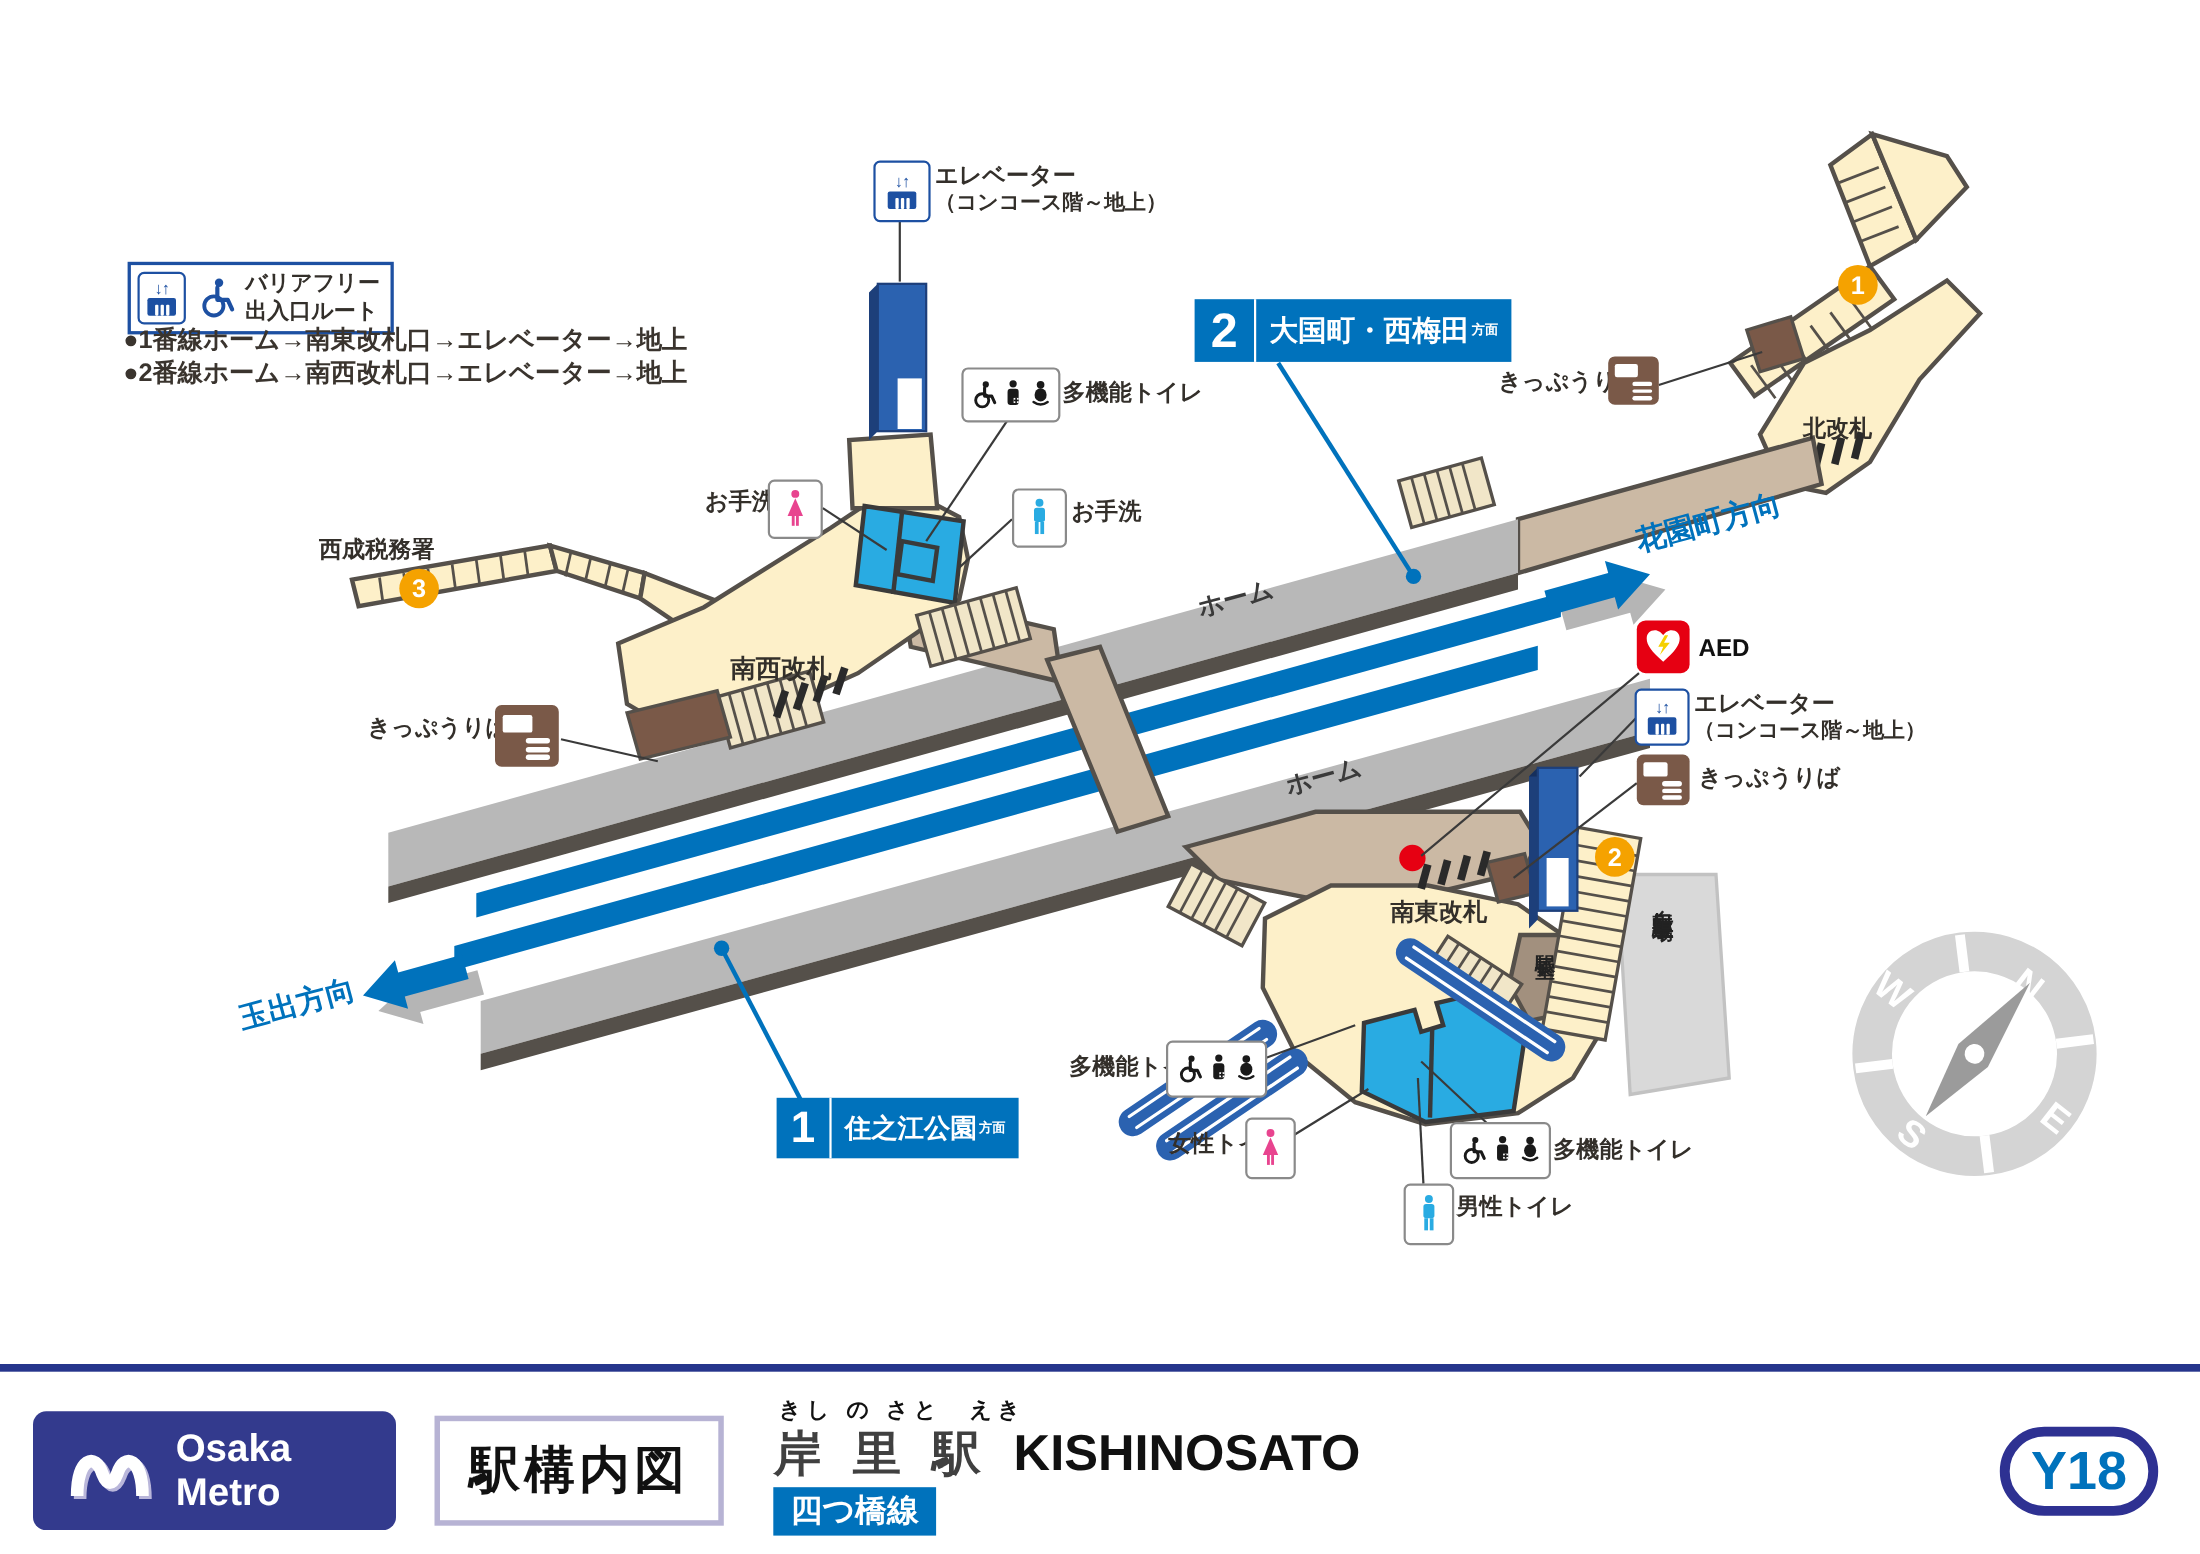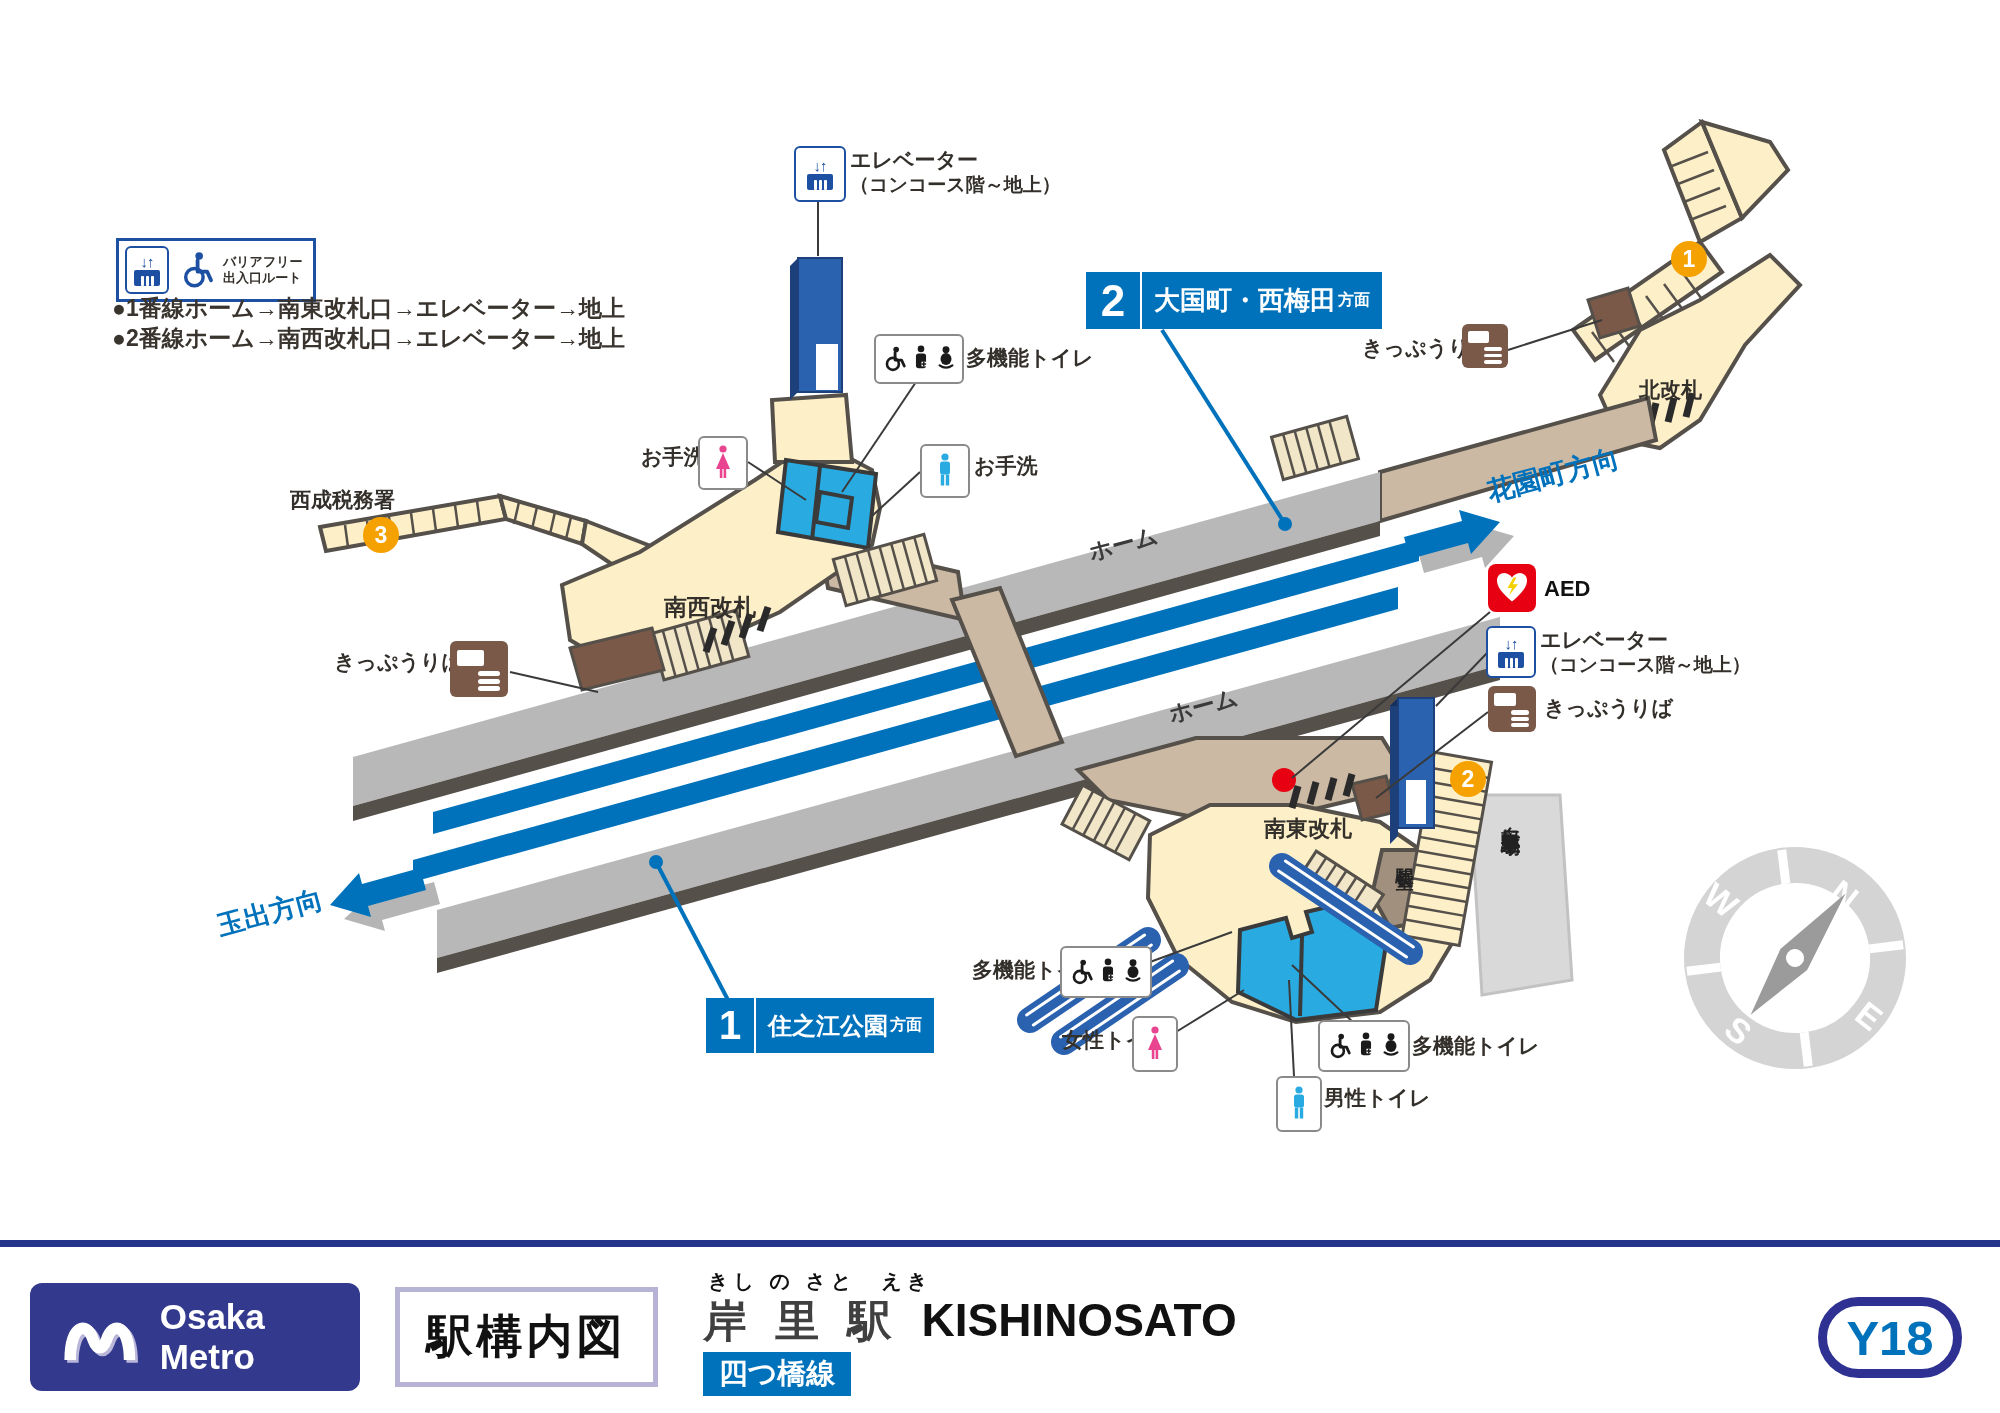--- a/index.html
+++ b/index.html
@@ -7,21 +7,21 @@
           font-family:"Liberation Sans","DejaVu Sans",sans-serif;}
   svg.map{position:absolute;left:0;top:0;}
   .lbl{position:absolute;font-size:21px;font-weight:bold;color:#332f2a;white-space:nowrap;line-height:1.15;}
   .lbl.blue{color:#0072bc;font-size:27px;}
   .rot{transform:rotate(-15deg);transform-origin:left top;}
   .vlabel{writing-mode:vertical-rl;text-orientation:upright;letter-spacing:2px;}
   .routes{position:absolute;font-size:23px;font-weight:600;color:#3a342e;white-space:nowrap;}
   
   .bf-badge{position:absolute;display:flex;align-items:center;gap:8px;background:#fff;
             border:3px solid #1d50a2;padding:5px 10px 5px 6px;}
-  .bf-text{font-size:13px;font-weight:bold;color:#332f2a;line-height:1.25;}
+  .bf-text{font-size:20px;font-weight:bold;color:#332f2a;line-height:1.25;}
   
   .elev-ico{background:#fff;border:2px solid #1d50a2;border-radius:6px;display:flex;flex-direction:column;
             align-items:center;justify-content:center;}
   .elev-arrows{color:#1d50a2;font-weight:bold;font-size:15px;line-height:1;letter-spacing:-1px;}
   .elev-box{background:#1d50a2;display:flex;align-items:flex-end;justify-content:center;gap:2px;
             width:26px;height:16px;border-radius:2px;margin-top:1px;}
   .elev-box i{display:block;width:3px;height:10px;background:#fff;border-radius:1px;}
   
   .icon-frame{position:absolute;background:#fff;border:2px solid #8a8a8a;border-radius:6px;
               display:flex;align-items:center;justify-content:center;gap:3px;}
@@ -33,21 +33,21 @@
   .aed-ico{position:absolute;background:#e60012;border-radius:8px;display:flex;align-items:center;justify-content:center;}
   
   .exit-circle{position:absolute;width:36px;height:36px;border-radius:50%;background:#f5a200;color:#fff;
                font-size:23px;font-weight:bold;display:flex;align-items:center;justify-content:center;}
   
   .dirsign{position:absolute;display:flex;align-items:stretch;background:#0072bc;color:#fff;height:57px;}
   .dirsign-num{width:54px;display:flex;align-items:center;justify-content:center;
                font-size:44px;font-weight:bold;border-right:2px solid #fff;}
   .dirsign-text{display:flex;align-items:center;padding:0 12px;}
   .dirsign-text .dest{font-size:26px;font-weight:bold;}
-  .dirsign-text .suffix{font-size:16px;font-weight:bold;margin-left:2px;}
+  .dirsign-text .suffix{font-size:12px;font-weight:bold;margin-left:2px;}
   
   .footer-rule{position:absolute;left:0;top:1240px;width:2000px;height:7px;background:#26358c;}
   .logo-plate{position:absolute;left:30px;top:1283px;width:330px;height:108px;background:#333a8d;
               border-radius:12px;display:flex;align-items:center;gap:14px;padding-left:28px;box-sizing:border-box;}
   .logo-word{color:#fff;font-size:35px;font-weight:bold;letter-spacing:0px;}
   .maptitle-box{position:absolute;left:395px;top:1287px;width:263px;height:100px;background:#fff;
                 border:5px solid #b7b3d4;display:flex;align-items:center;justify-content:center;box-sizing:border-box;}
   .maptitle{font-size:46px;font-weight:bold;color:#111;letter-spacing:4px;}
   .furigana{position:absolute;left:708px;top:1268px;font-size:20px;font-weight:bold;color:#111;letter-spacing:5px;}
   .stname{position:absolute;left:703px;top:1292px;display:flex;align-items:baseline;gap:22px;}

